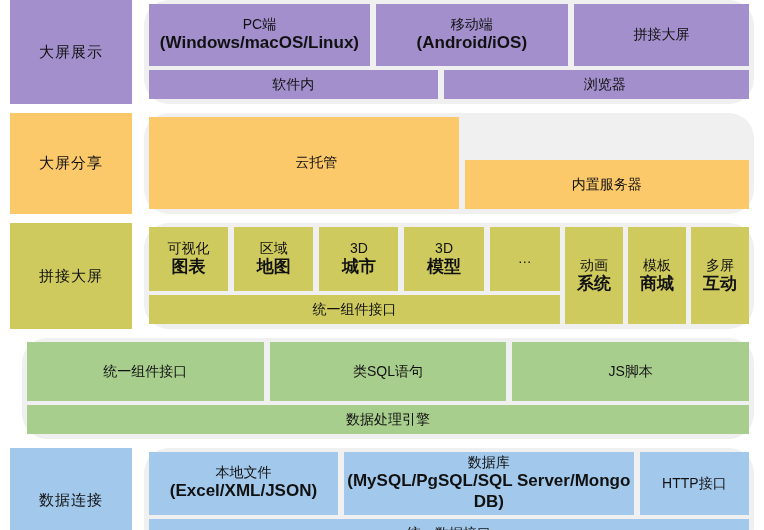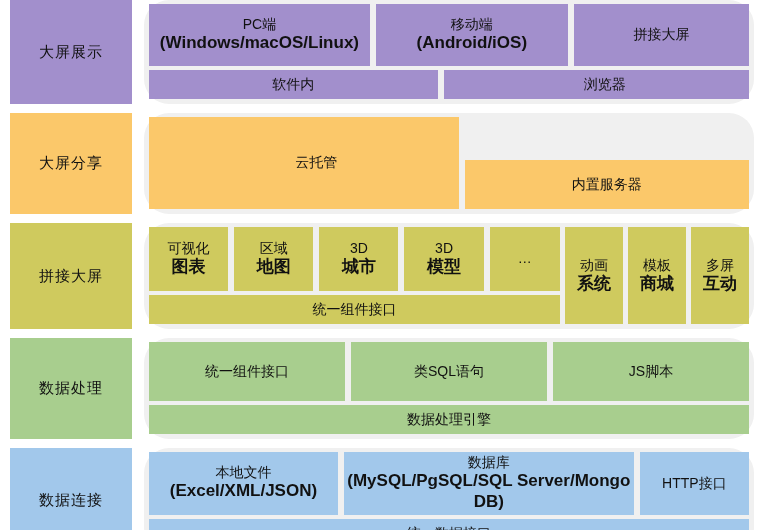--- a/index.html
+++ b/index.html
@@ -200,23 +200,20 @@
             <div><span>模板</span><span class="sub">商城</span></div>
           </div>
           <div class="cell tall" style="background: rgb(207, 202, 94); width: 58px; min-width: 58px; flex: 0 0 58px;">
             <div><span>多屏</span><span class="sub">互动</span></div>
           </div>
         </div>
       </div>
     </div>
     <div class="gap"></div>
     <div class="layer-row r4">
-      <div class="layer-label" style="background: rgb(168, 206, 142);">
-        <span>数据处理</span>
-      </div>
       <div class="layer-panel" style="background: rgb(240, 240, 240);">
         <div class="box-row top-cells">
           <div class="cell " style="background: rgb(168, 206, 142); flex: 1 1 0px;">
             <div><span>统一组件接口</span></div>
           </div>
           <div class="cell " style="background: rgb(168, 206, 142); flex: 1 1 0px;">
             <div><span>类SQL语句</span></div>
           </div>
           <div class="cell " style="background: rgb(168, 206, 142); flex: 1 1 0px;">
             <div><span>JS脚本</span></div>

